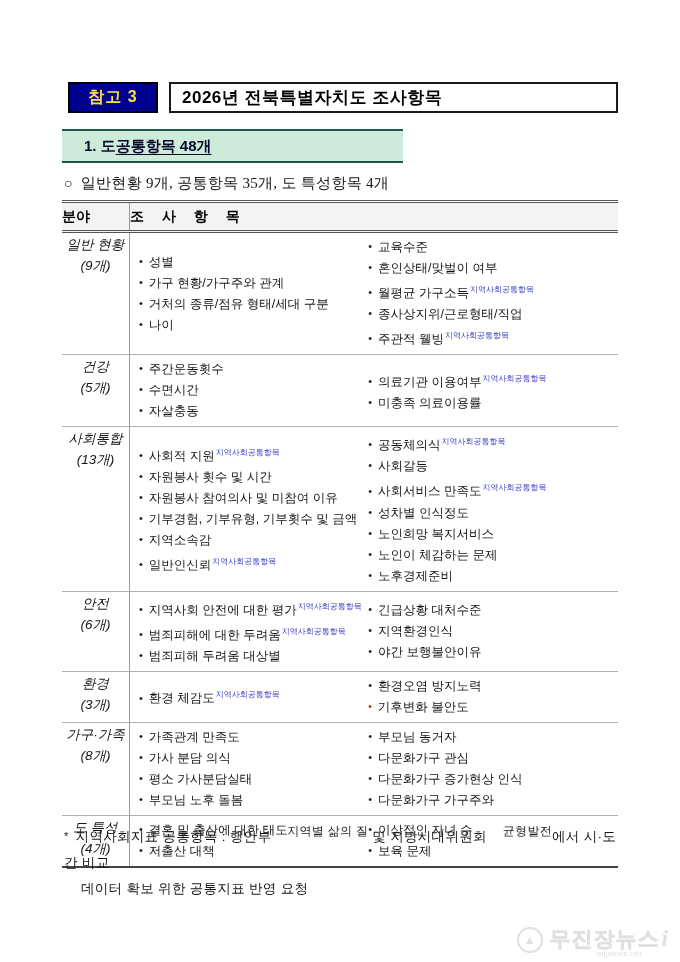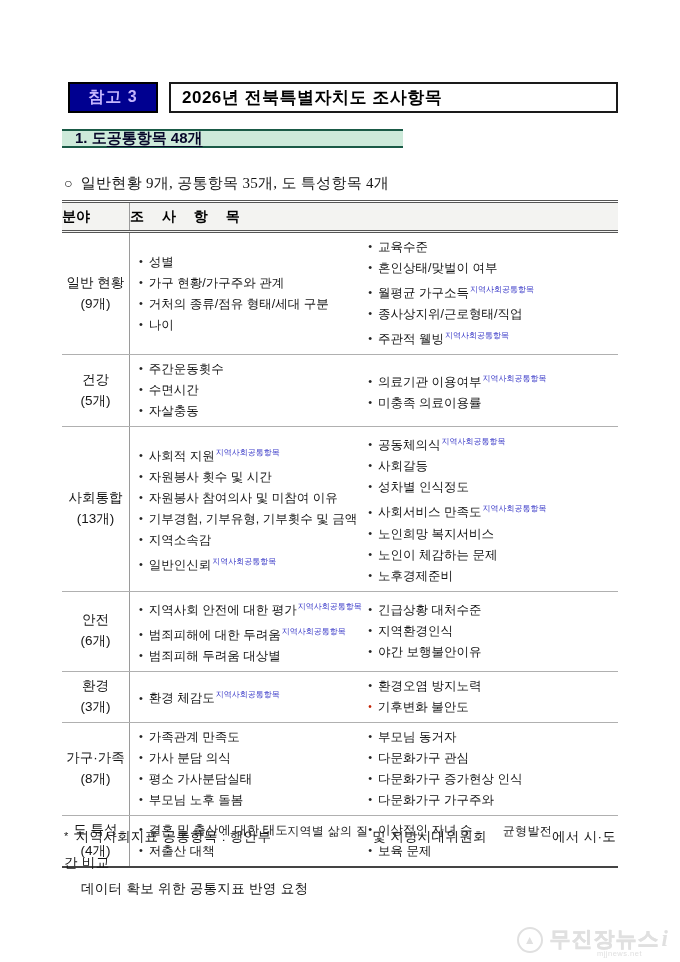--- a/index.html
+++ b/index.html
@@ -12,35 +12,35 @@
   }
   .page { position:relative; width:680px; height:962px; }
 
   
   .header-row {
     position:absolute; left:68px; top:82px; width:550px; height:31px;
     display:flex; gap:11px;
   }
   .ref-badge {
     width:90px; height:31px; background:#000090; border:2px solid #000;
-    color:#c4b5fd; font-weight:bold; font-size:16px;
+    color:#fde047; font-weight:bold; font-size:16px;
     display:flex; align-items:center; justify-content:center;
     letter-spacing:1px;
   }
   .title-box {
     flex:1; height:31px; border:2px solid #1a1a1a; background:#fff;
     display:flex; align-items:center; padding-left:11px;
     font-weight:bold; font-size:17px; letter-spacing:0.5px; color:#000;
   }
 
   
   .section-band {
-    position:absolute; left:62px; top:129px; width:341px; height:19px;
+    position:absolute; left:62px; top:129px; width:341px; height:34px;
     background:#cdeada; border-top:2px solid #1a5a46; border-bottom:2px solid #1a5a46;
-    display:flex; align-items:center; padding-left:13px;
+    display:flex; align-items:center; padding-left:22px;
     font-weight:bold; font-size:15px; color:#07072a;
   }
   .section-band .u { text-decoration:underline; text-underline-offset:3px; }
 
   
   .summary-line {
     position:absolute; left:64px; top:174px;
     font-family:"Liberation Serif","DejaVu Serif",serif;
     font-size:15px; color:#141414; letter-spacing:0.3px;
   }
@@ -55,23 +55,24 @@
     display:flex; background:#f3f3f1; border-bottom:3px double #555;
   }
   .th { padding:5px 0 4px 0; font-weight:bold; font-size:14px; text-align:left; color:#000; }
   .th.cat { width:68px; border-right:1px solid #9a9a9a; }
   .th.items { flex:1; letter-spacing:7px; }
 
   .trow { display:flex; border-bottom:1px solid #b0b0b0; }
   .trow:last-child { border-bottom:none; }
   .cat-cell {
     width:68px; border-right:1px solid #9a9a9a;
-    display:flex; flex-direction:column; justify-content:center; align-items:center;
+    display:flex; flex-direction:column; justify-content:flex-start; align-items:center;
     font-size:13.5px; line-height:1.55; color:#141414; text-align:center;
     padding:2px 1px;
+    font-style:italic;
   }
   .items-cell { flex:1; display:flex; align-items:center; padding:4px 0; }
   .ilist { list-style:none; width:48%; padding-left:9px; }
   .ilist.rightcol { width:52%; padding-left:4px; }
   .ilist li { font-size:12.5px; line-height:21px; white-space:nowrap; color:#141414; }
   .blt { display:inline-block; margin-right:6px; font-size:11px; color:#222; transform:translateY(-1px); }
   .blt.red { color:#c22000; font-size:10px; }
   sup.common { color:#3b3bc8; font-size:8px; margin-left:1px; letter-spacing:0; }
 
   
@@ -173,22 +174,22 @@
               <li><span class="blt">•</span><span>사회적 지원</span><sup class="common">지역사회공통항목</sup></li>
               <li><span class="blt">•</span><span>자원봉사 횟수 및 시간</span></li>
               <li><span class="blt">•</span><span>자원봉사 참여의사 및 미참여 이유</span></li>
               <li><span class="blt">•</span><span>기부경험, 기부유형, 기부횟수 및 금액</span></li>
               <li><span class="blt">•</span><span>지역소속감</span></li>
               <li><span class="blt">•</span><span>일반인신뢰</span><sup class="common">지역사회공통항목</sup></li>
             </ul>
             <ul class="ilist rightcol">
               <li><span class="blt">•</span><span>공동체의식</span><sup class="common">지역사회공통항목</sup></li>
               <li><span class="blt">•</span><span>사회갈등</span></li>
+              <li><span class="blt">•</span><span>사회서비스 만족도</span><sup class="common">지역사회공통항목</sup></li>
               <li><span class="blt">•</span><span>성차별 인식정도</span></li>
-              <li><span class="blt">•</span><span>사회서비스 만족도</span><sup class="common">지역사회공통항목</sup></li>
               <li><span class="blt">•</span><span>노인희망 복지서비스</span></li>
               <li><span class="blt">•</span><span>노인이 체감하는 문제</span></li>
               <li><span class="blt">•</span><span>노후경제준비</span></li>
             </ul>
           </div>
         </div>
         <div class="trow">
           <div class="cat-cell">
             <div>안전</div>
             <div>(6개)</div>

